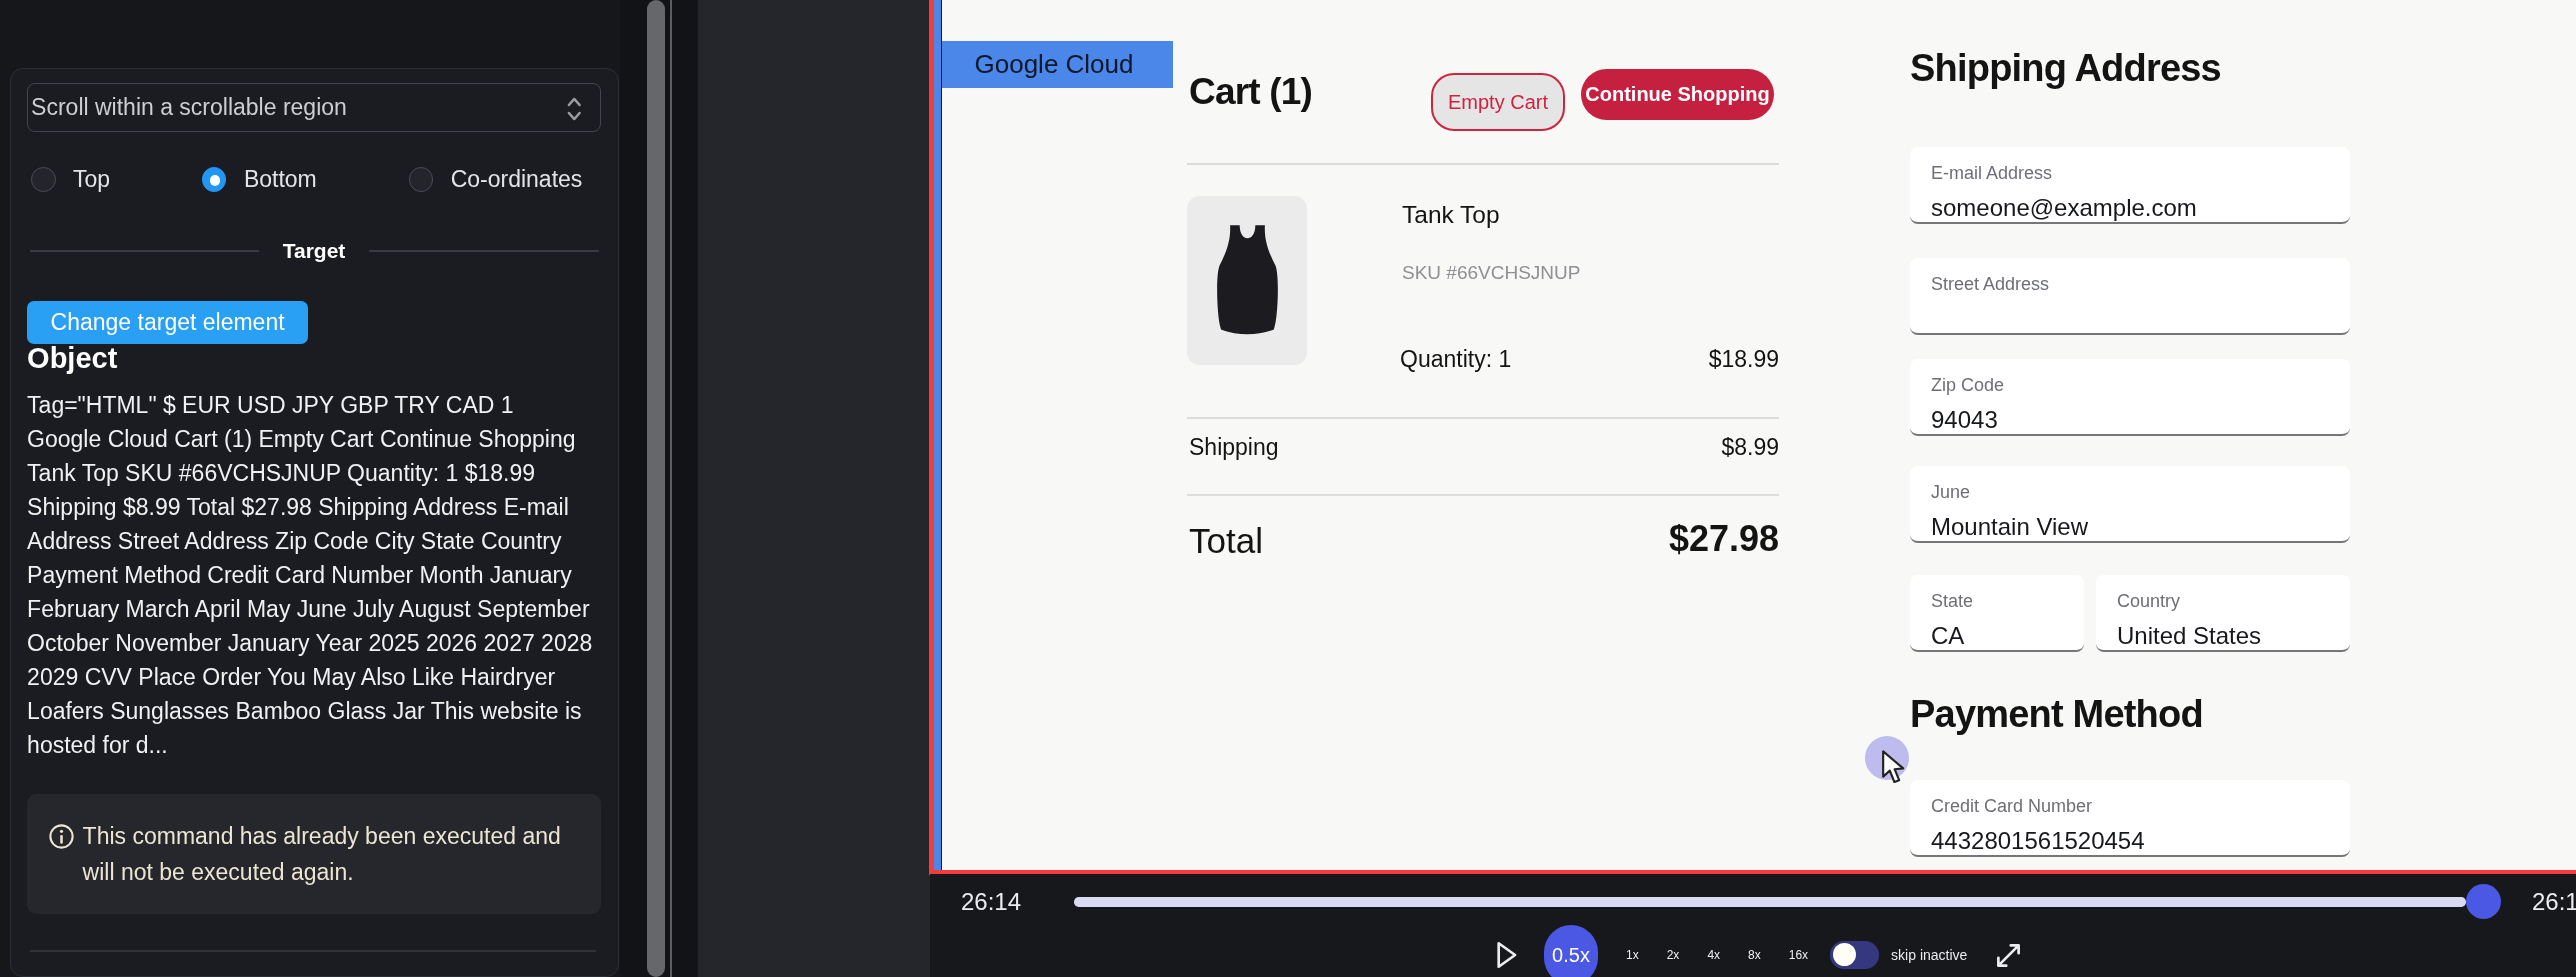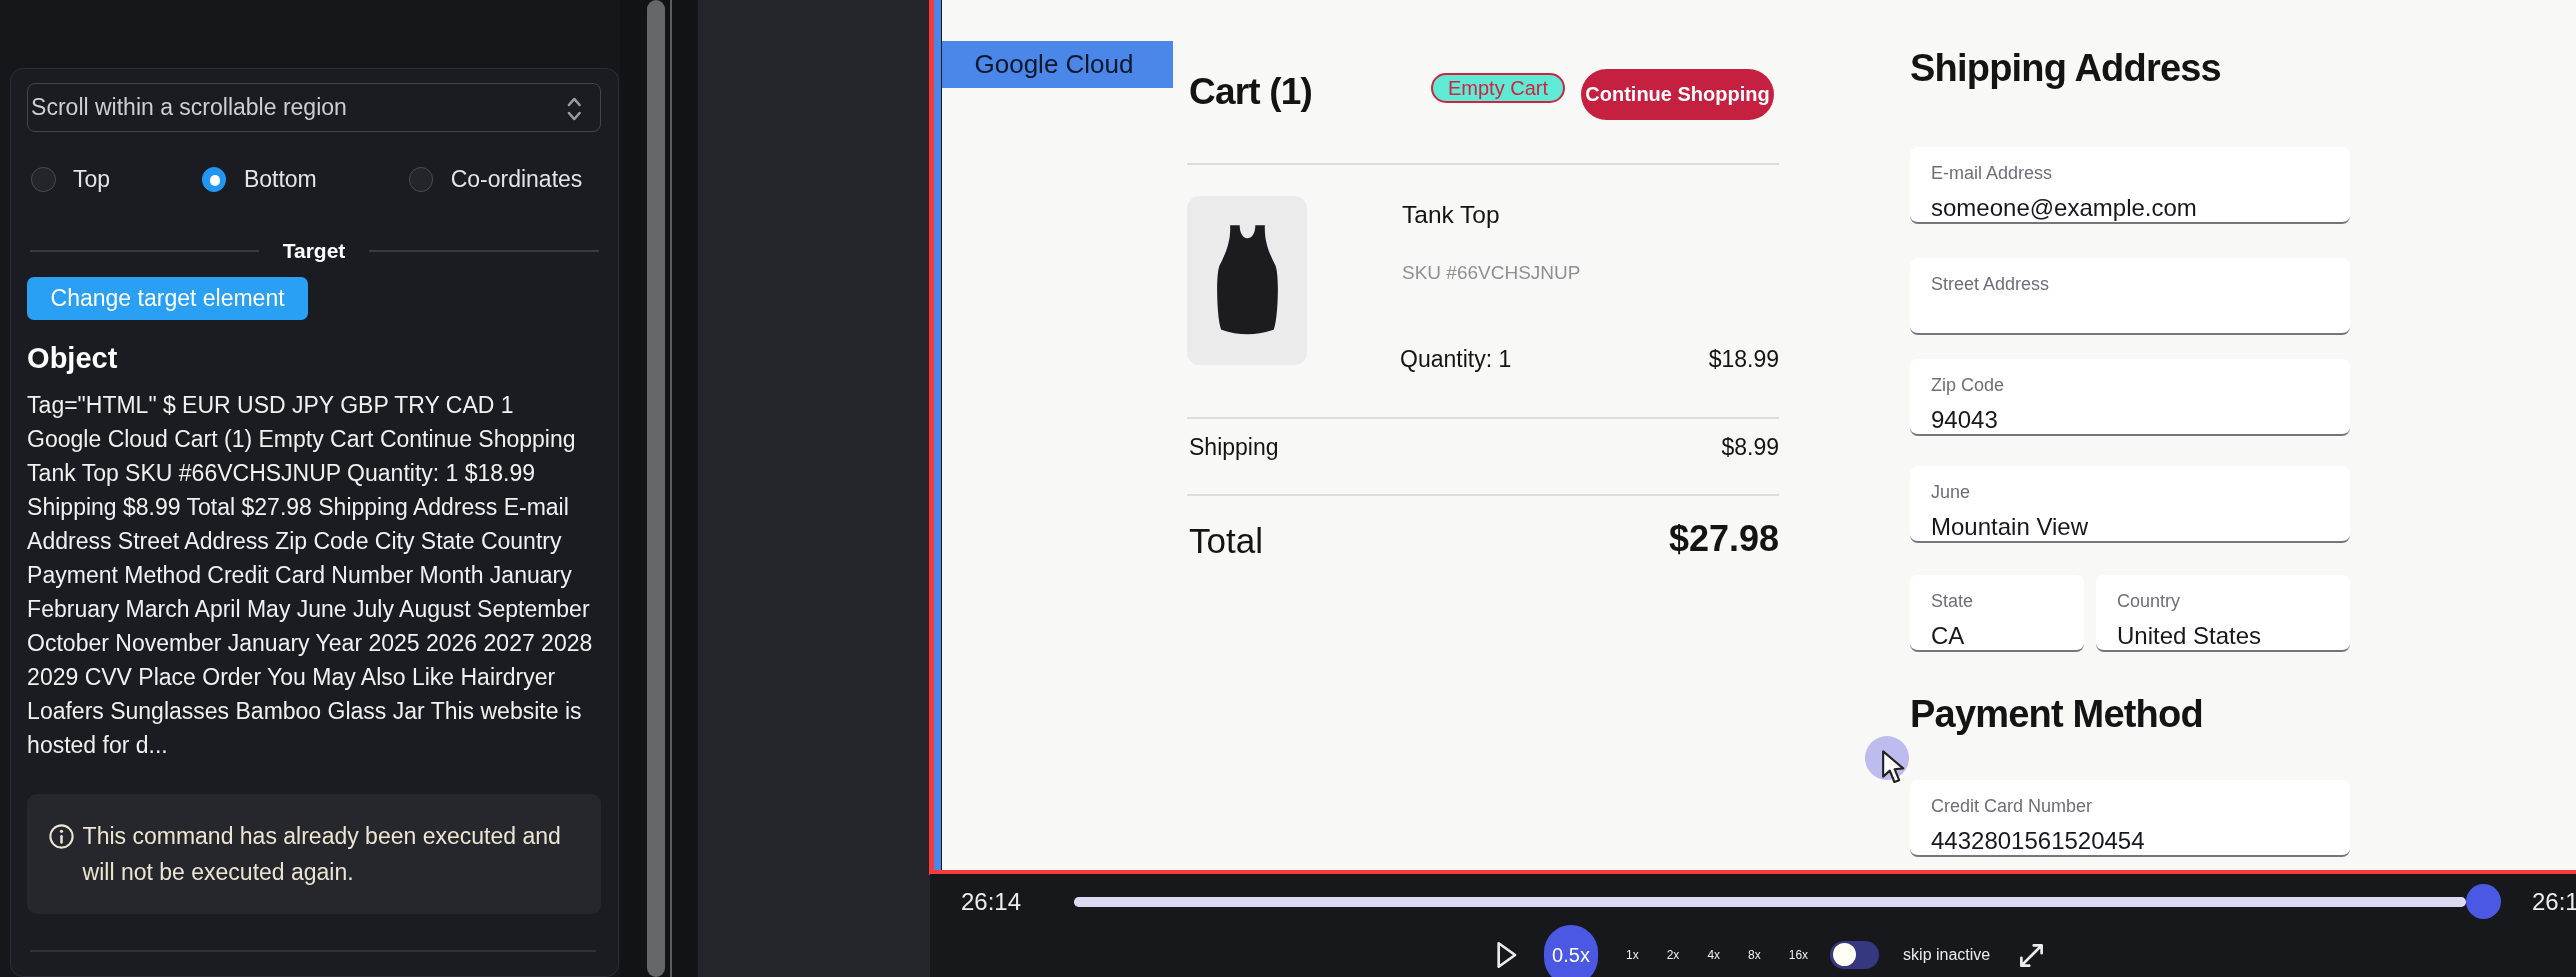--- a/index.html
+++ b/index.html
@@ -21,21 +21,21 @@
   .radio-row{position:absolute;left:20.5px;top:88px;height:36px;display:flex;align-items:flex-end}
   .radio{display:flex;align-items:center;margin-right:92px}
   .radio:last-child{margin-right:0}
   .rdot{width:24.5px;height:24.5px;border-radius:50%;border:1.6px solid #4a4c54;background:#24252b;margin-right:17.4px;position:relative;flex:none}
   .rdot.sel{background:var(--radio-blue);border-color:var(--radio-blue)}
   .rdot.sel::after{content:"";position:absolute;left:7px;top:7px;width:10.3px;height:10.3px;border-radius:50%;background:#fff}
   .radio span{font-size:23px;color:#e3e4e7}
   .target-row{position:absolute;left:19px;right:19px;top:170px;display:flex;align-items:center}
   .target-row .line{flex:1;height:1.6px;background:#393b42}
   .target-row b{margin:0 24px;font-size:21px;color:#fff;font-weight:700}
-  .change-btn{position:absolute;left:16.6px;top:208px;width:281px;height:43px;background:var(--accent);
+  .change-btn{position:absolute;left:16.6px;top:232px;width:281px;height:43px;background:var(--accent);
         border:none;border-radius:7px;color:#fff;font-size:23px;font-weight:500;display:flex;align-items:center;justify-content:center;cursor:pointer}
   .obj-h{position:absolute;left:16.6px;top:273px;font-size:29px;font-weight:700;color:#fff}
   .obj-text{position:absolute;left:16.6px;top:319px;width:567px;font-size:23px;line-height:34px;color:#f1f1f3}
   .notice{position:absolute;left:16.6px;top:725px;width:574px;background:#26272c;border-radius:9.5px;
         padding:24px 20.5px;display:flex;gap:8px;color:#ece5d2;font-size:23px;line-height:36px}
   .notice svg{flex:none;margin-top:4.7px}
   .panel-divider{position:absolute;left:19px;right:22px;top:881px;height:1.6px;background:#313238}
 
   
   .gutter{position:absolute;left:620px;top:0;width:77px;height:977px;background:#121317}
@@ -44,21 +44,21 @@
   .stage{position:absolute;left:698px;top:0;width:232px;height:977px;background:var(--stage)}
 
   
   .red-left{position:absolute;left:929px;top:0;width:5.5px;height:874px;background:var(--hl-red)}
   .red-bottom{position:absolute;left:929px;top:870px;width:1647px;height:4.7px;background:var(--hl-red)}
   .blue-strip{position:absolute;left:934px;top:0;width:7px;height:870px;background:var(--hl-blue)}
   .viewport{position:absolute;left:942px;top:0;width:1634px;height:870px;background:var(--site-bg);overflow:hidden;color:#141414}
   .badge{position:absolute;left:-7px;top:41px;width:238px;height:47px;background:var(--hl-blue);
         color:#0f172a;font-size:26px;display:flex;align-items:center;justify-content:center}
   .cart-title{position:absolute;left:247px;top:71px;font-size:37px;font-weight:600;letter-spacing:-0.8px}
-  .btn-empty{position:absolute;left:489px;top:73px;width:134px;height:30px;background:#5eead4;border:2.4px solid var(--red-outline);
+  .btn-empty{position:absolute;left:489px;top:73px;width:134px;height:58px;background:#e5e5e5;border:2.4px solid var(--red-outline);
         border-radius:23px;color:var(--red-outline);font-size:20px;display:flex;align-items:center;justify-content:center;cursor:pointer}
   .btn-continue{position:absolute;left:639px;top:69px;width:193px;height:51px;background:var(--crimson);border:none;
         border-radius:26px;color:#fff;font-size:20px;font-weight:600;display:flex;align-items:center;justify-content:center;cursor:pointer}
   .vdiv{position:absolute;left:245px;width:592px;height:1.6px;background:#dcdcdd}
   .prod-img{position:absolute;left:245px;top:196px;width:120px;height:169px;background:#ebebec;border-radius:12.6px;
         display:flex;align-items:center;justify-content:center}
   .prod-name{position:absolute;left:460px;top:201px;font-size:24.5px}
   .prod-sku{position:absolute;left:460px;top:262px;font-size:19px;color:#8f8f94}
   .prod-qty{position:absolute;left:458px;top:346px;font-size:23px}
   .r-align{position:absolute;text-align:right}
@@ -87,21 +87,21 @@
   .t-end{position:absolute;left:1602px;top:14px;font-size:24px}
   .track{position:absolute;left:144px;top:23px;width:1392px;height:9.5px;background:var(--lavender);border-radius:4.7px}
   .handle{position:absolute;left:1536px;top:9.5px;width:35px;height:35px;border-radius:50%;background:var(--indigo);cursor:pointer}
   .controls{position:absolute;left:564px;top:58px;height:46px;display:flex;align-items:center}
   .play{margin-right:25px;display:flex;cursor:pointer}
   .pill{width:54px;height:60px;border-radius:30px;background:var(--indigo);color:#fff;font-size:20px;
         display:flex;align-items:center;justify-content:center;cursor:pointer;flex:none}
   .speed{font-size:12px;color:#f0f0f2;margin-left:28px;cursor:pointer}
   .toggle{position:relative;width:49px;height:28px;border-radius:14px;background:#35387e;margin-left:22px;cursor:pointer;flex:none}
   .knob{position:absolute;left:2.4px;top:2.4px;width:23px;height:23px;border-radius:50%;background:#fffef4}
-  .skip-label{font-size:16px;margin-left:24px}
+  .skip-label{font-size:14px;margin-left:12px}
   .expand{margin-left:28px;display:flex;cursor:pointer}
 </style>
 </head>
 <body>
 
 <div id="app">
 
   <div class="card">
 
     <div class="dropdown">

